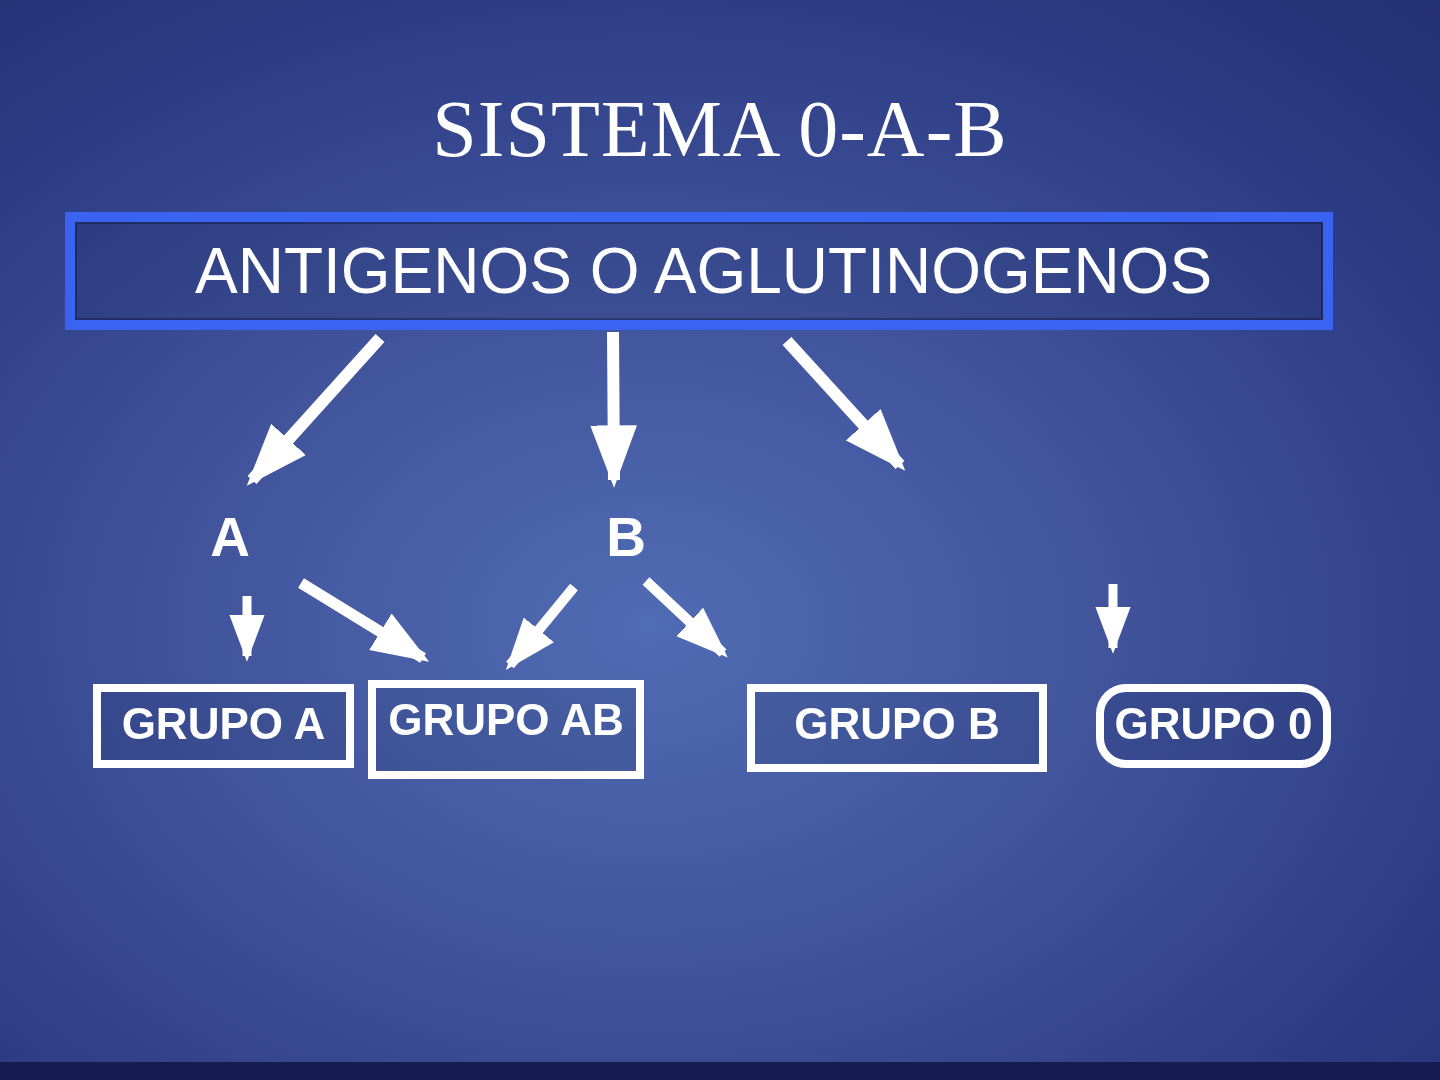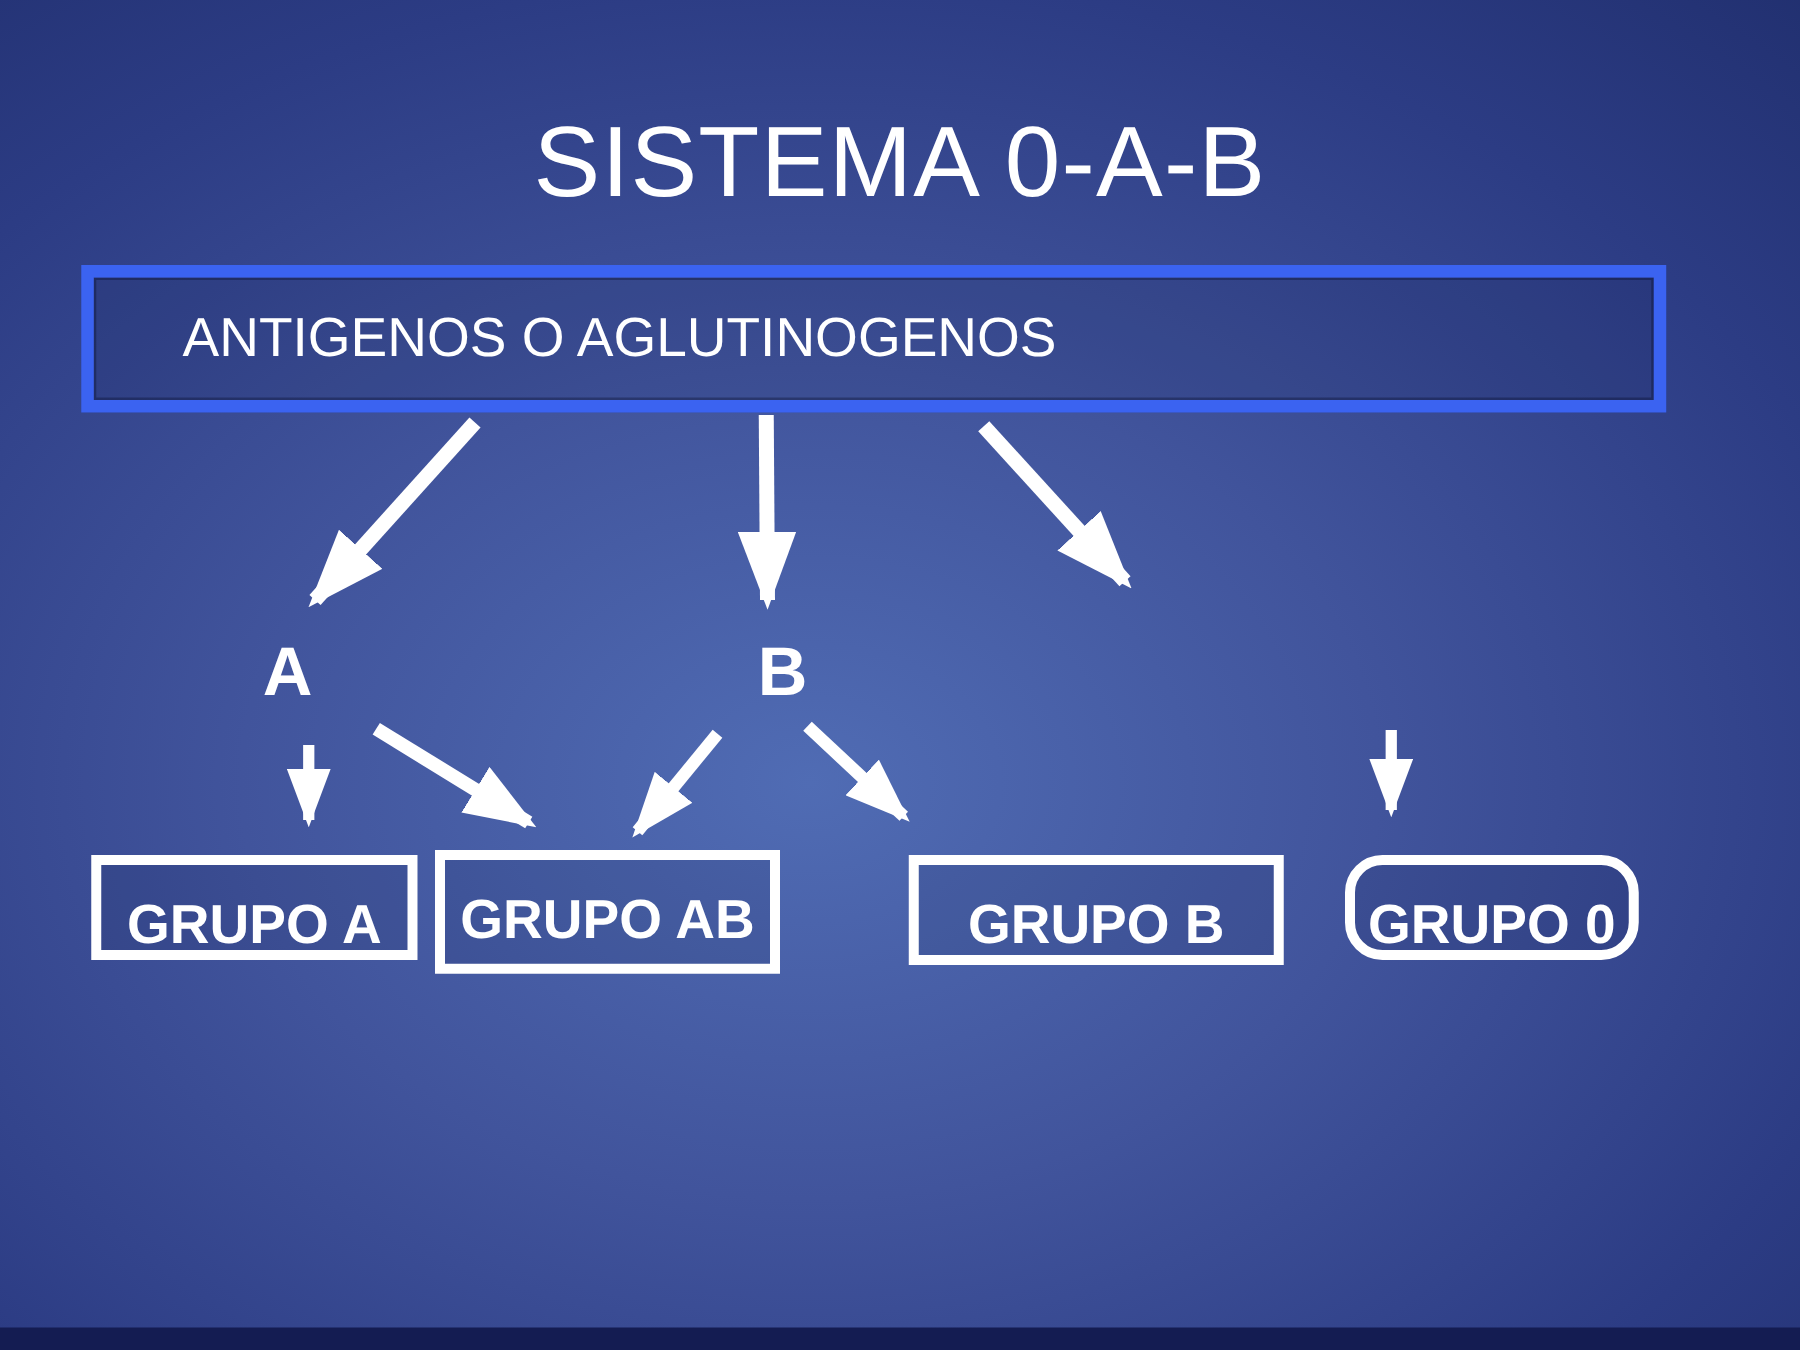--- a/index.html
+++ b/index.html
@@ -16,46 +16,47 @@
   html,body{width:1440px;height:1080px;overflow:hidden;background:#1d2b68;}
   body{font-family:"Liberation Sans","DejaVu Sans",sans-serif;}
   .slide{
     position:relative;width:1440px;height:1080px;overflow:hidden;
     background:radial-gradient(ellipse 1300px 950px at 45% 58%,
       var(--c-bg-center) 0%, var(--c-bg-mid) 35%, var(--c-bg-outer) 68%, var(--c-bg-edge) 100%);
   }
   .title{
     position:absolute;left:0;top:84px;width:100%;
     text-align:center;color:var(--c-text);
-    font-size:80px;font-weight:300;letter-spacing:1px;
+    font-size:80px;font-weight:300;letter-spacing:1px;font-family:Liberation Serif, serif;
   }
   .antigen-box{
     position:absolute;left:65px;top:212px;width:1268px;height:118px;
     border:10px solid var(--c-accent);
     background:var(--c-box-fill);
     box-shadow:inset 0 0 0 2px rgba(5,12,40,0.35);
     display:flex;align-items:center;
   }
   .antigen-box .label{
-    color:var(--c-text);font-size:44px;font-weight:400;
-    padding-left:71px;white-space:nowrap;
+    color:var(--c-text);font-size:64px;font-weight:400;
+    padding-left:120px;white-space:nowrap;
   }
   .arrows{position:absolute;left:0;top:0;width:1440px;height:1080px;pointer-events:none;}
   .type-label{
     position:absolute;color:var(--c-text);font-weight:700;
     font-size:55px;text-align:center;line-height:1;white-space:nowrap;
   }
   .type-a{left:190px;top:510px;width:80px;}
   .type-b{left:586px;top:510px;width:80px;}
   .type-ninguno{left:858px;top:510px;width:275px;}
   .group-box{
     position:absolute;border:8px solid var(--c-text);
     background:var(--c-box-fill);
     display:flex;justify-content:center;align-items:flex-start;
-    padding-top:26px;
+    padding-top:10px;
+    margin-left:20px;
   }
   .group-box .label{
     color:var(--c-text);font-weight:700;font-size:44px;line-height:1;white-space:nowrap;
   }
   .grupo-a{left:73px;top:684px;width:261px;height:84px;}
   .grupo-ab{left:348px;top:680px;width:276px;height:99px;}
   .grupo-b{left:727px;top:684px;width:300px;height:88px;}
   .grupo-0{left:1076px;top:684px;width:235px;height:84px;border-radius:30px;}
   .bottom-bar{
     position:absolute;left:0;bottom:0;width:100%;height:18px;

